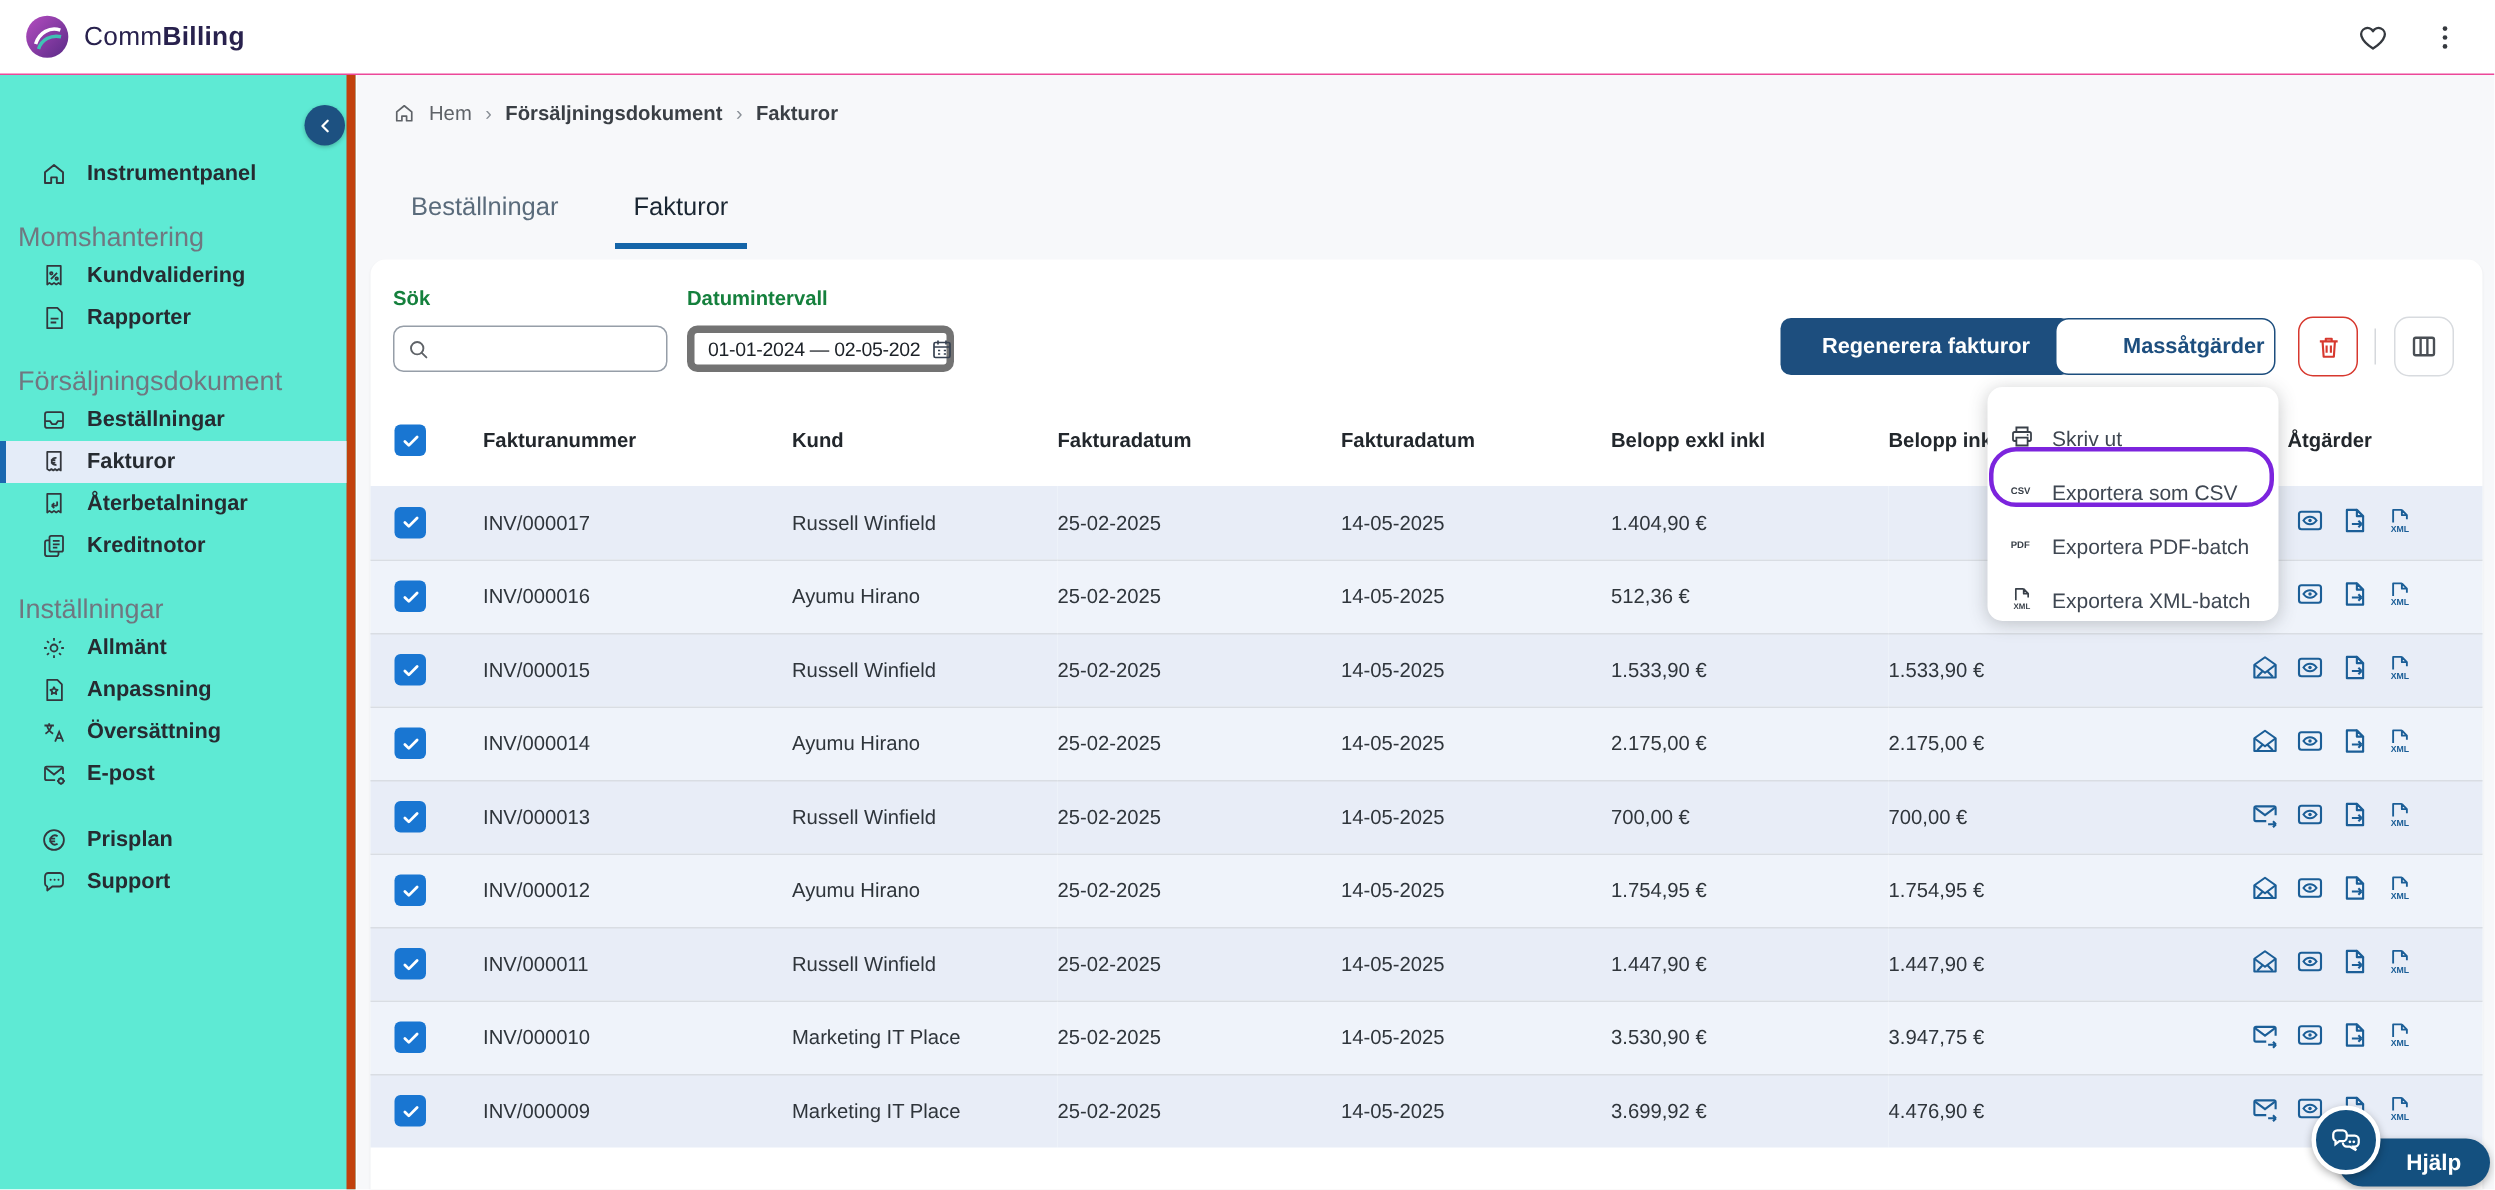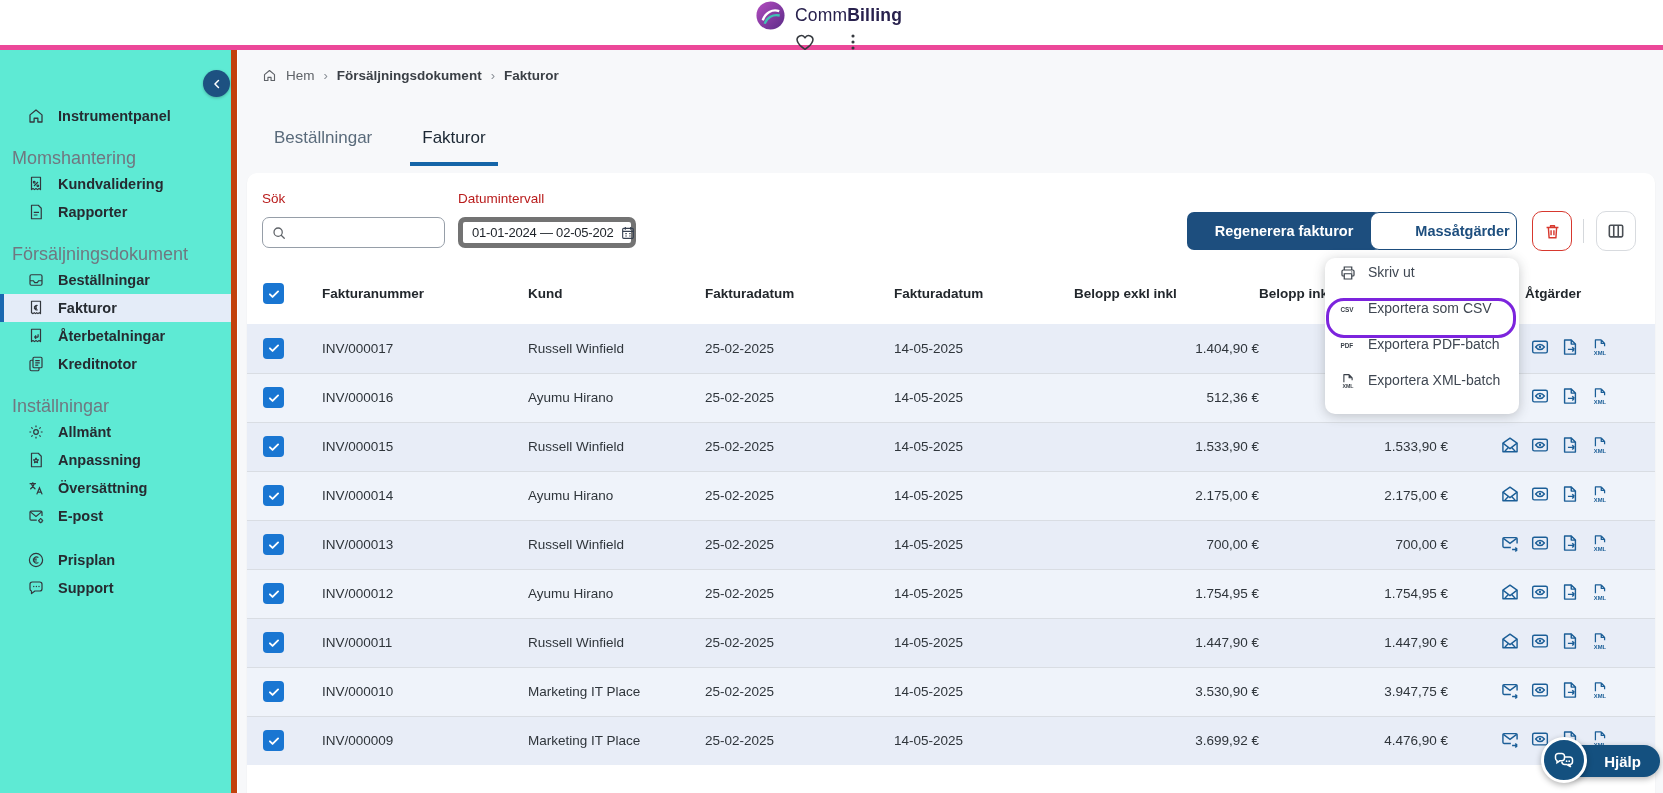--- a/index.html
+++ b/index.html
@@ -7,22 +7,22 @@
   body {
     position:relative; overflow:hidden; background:#fff;
     font-family:"Liberation Sans", sans-serif; color:#2f353b;
   }
   .icn { display:inline-flex; align-items:center; justify-content:center; }
   .icn svg { width:100%; height:100%; display:block; }
 
   
   .topbar {
     position:absolute; top:0; left:0; right:0; height:50px; background:#fff;
-    border-bottom:5px solid #ec4899; z-index:30;
-    display:flex; align-items:center; justify-content:space-between; padding:0 22px 0 16px;flex-direction:column;
+    border-bottom:1px solid #ec4899; z-index:30;
+    display:flex; align-items:center; justify-content:space-between; padding:0 22px 0 16px;
   }
   .brand { display:flex; align-items:center; gap:9px; cursor:pointer; }
   .logo-mark { width:31px; height:31px; }
   .brand-text { font-size:17.5px; color:#28214d; letter-spacing:.2px; }
   .brand-text b { font-weight:700; }
   .top-actions { display:flex; align-items:center; gap:26px; }
   .icon-btn { width:22px; height:22px; color:#35393f; cursor:pointer; }
 
   
   .sidebar {
@@ -62,21 +62,21 @@
   .tabs { position:absolute; top:68px; left:24px; display:flex; gap:26px; }
   .tab { font-size:17px; color:#5a6b7b; padding:10px 12px 14px; cursor:pointer; }
   .tab.active { color:#1b2733; border-bottom:4px solid #1565a8; font-weight:400; }
 
   .card {
     position:absolute; top:123px; left:9px; right:8px; bottom:0; background:#fff;
     border-radius:10px 10px 0 0; box-shadow:0 1px 2px rgba(0,0,0,.05);
   }
 
   
-  .field-label { position:absolute; font-size:13.5px; font-weight:400; color:#b91c1c; }
+  .field-label { position:absolute; font-size:13.5px; font-weight:700; color:#15803d; }
   .search-box {
     position:absolute; left:15px; top:44px; width:183px; height:31px;
     border:1px solid #969ea8; border-radius:7px; display:flex; align-items:center; padding:0 8px;
     background:#fff;
   }
   .search-box .icn { width:16px; height:16px; color:#5f6368; }
   .search-box input { border:none; outline:none; flex:1; min-width:0; margin-left:8px; font-size:13.5px; font-family:inherit; }
   .date-box {
     position:absolute; left:211px; top:44px; width:178px; height:31px;
     border:5px solid #737373; border-radius:7px; display:flex; align-items:center;
@@ -110,53 +110,53 @@
     display:flex; align-items:center; justify-content:center;
   }
   .btn-columns .icn { width:20px; height:20px; }
 
   
   table.inv { position:absolute; top:90px; left:0; width:1408px; border-collapse:collapse; table-layout:fixed; }
   table.inv th { height:61px; font-size:13.5px; font-weight:600; color:#22272c; text-align:left; }
   table.inv td { height:49px; font-size:13.5px; color:#2f353b; }
   .c-check { padding-left:16px !important; }
   th.c-num, td.c-num { padding-left:16px; }
-  th.c-amt, td.c-amt { text-align:right; }
+  th.c-amt, td.c-amt { text-align:left; }
   td.c-actions { padding-left:52px; }
   th.c-actions { padding-left:77px; }
   tbody tr:nth-child(odd)  td { background:#e8edf7; }
   tbody tr:nth-child(even) td { background:#eff3fa; }
   tbody tr + tr td { border-top:1px solid #d9dde3; }
   .checkbox {
     width:21px; height:21px; border-radius:4px; background:#1976d2; display:inline-flex;
     align-items:center; justify-content:center; cursor:pointer;
   }
   .checkbox .icn { width:14px; height:14px; color:#fff; }
   .row-actions { display:flex; align-items:center; gap:10px; }
   .act { width:20px; height:20px; color:#1b5e97; cursor:pointer; }
 
   
   .menu {
     position:absolute; left:1325px; top:258px; width:194px; background:#fff; z-index:40;
     border-radius:10px; box-shadow:0 2px 12px rgba(60,64,67,.28); padding:6px 0;
   }
   .menu-item {
-    position:relative; height:36px; display:flex; align-items:flex-start; gap:11px; padding:0 14px;
+    position:relative; height:36px; display:flex; align-items:flex-end; gap:11px; padding:0 14px;
     font-size:14px; color:#3f4752; cursor:pointer; white-space:nowrap;
   }
   .menu-item .icn { width:18px; height:18px; color:#394049; flex:0 0 18px; }
   .hl-ring {
     position:absolute; left:1px; right:3px; top:-2px; bottom:-2px; border:3.5px solid #7c24dd;
     border-radius:18px; pointer-events:none;
   }
 
   
   .help-fab { position:absolute; z-index:50; left:1541px; top:737px; width:122px; height:50px; cursor:pointer; }
   .help-pill {
-    position:absolute; left:18px; top:8px; width:101px; height:32px; background:#14507f;
+    position:absolute; left:18px; top:22px; width:101px; height:32px; background:#14507f;
     border-radius:17px; color:#fff; font-size:15px; font-weight:700;
     display:flex; align-items:center; justify-content:center; padding-left:26px;
     box-shadow:0 2px 6px rgba(0,0,0,.3);
   }
   .help-circle {
     position:absolute; left:0; top:0; width:46px; height:46px; border-radius:50%;
     background:#14507f; border:3px solid #fff; box-shadow:0 2px 6px rgba(0,0,0,.3);
     display:flex; align-items:center; justify-content:center;
   }
   .help-circle .icn { width:24px; height:24px; color:#fff; }

